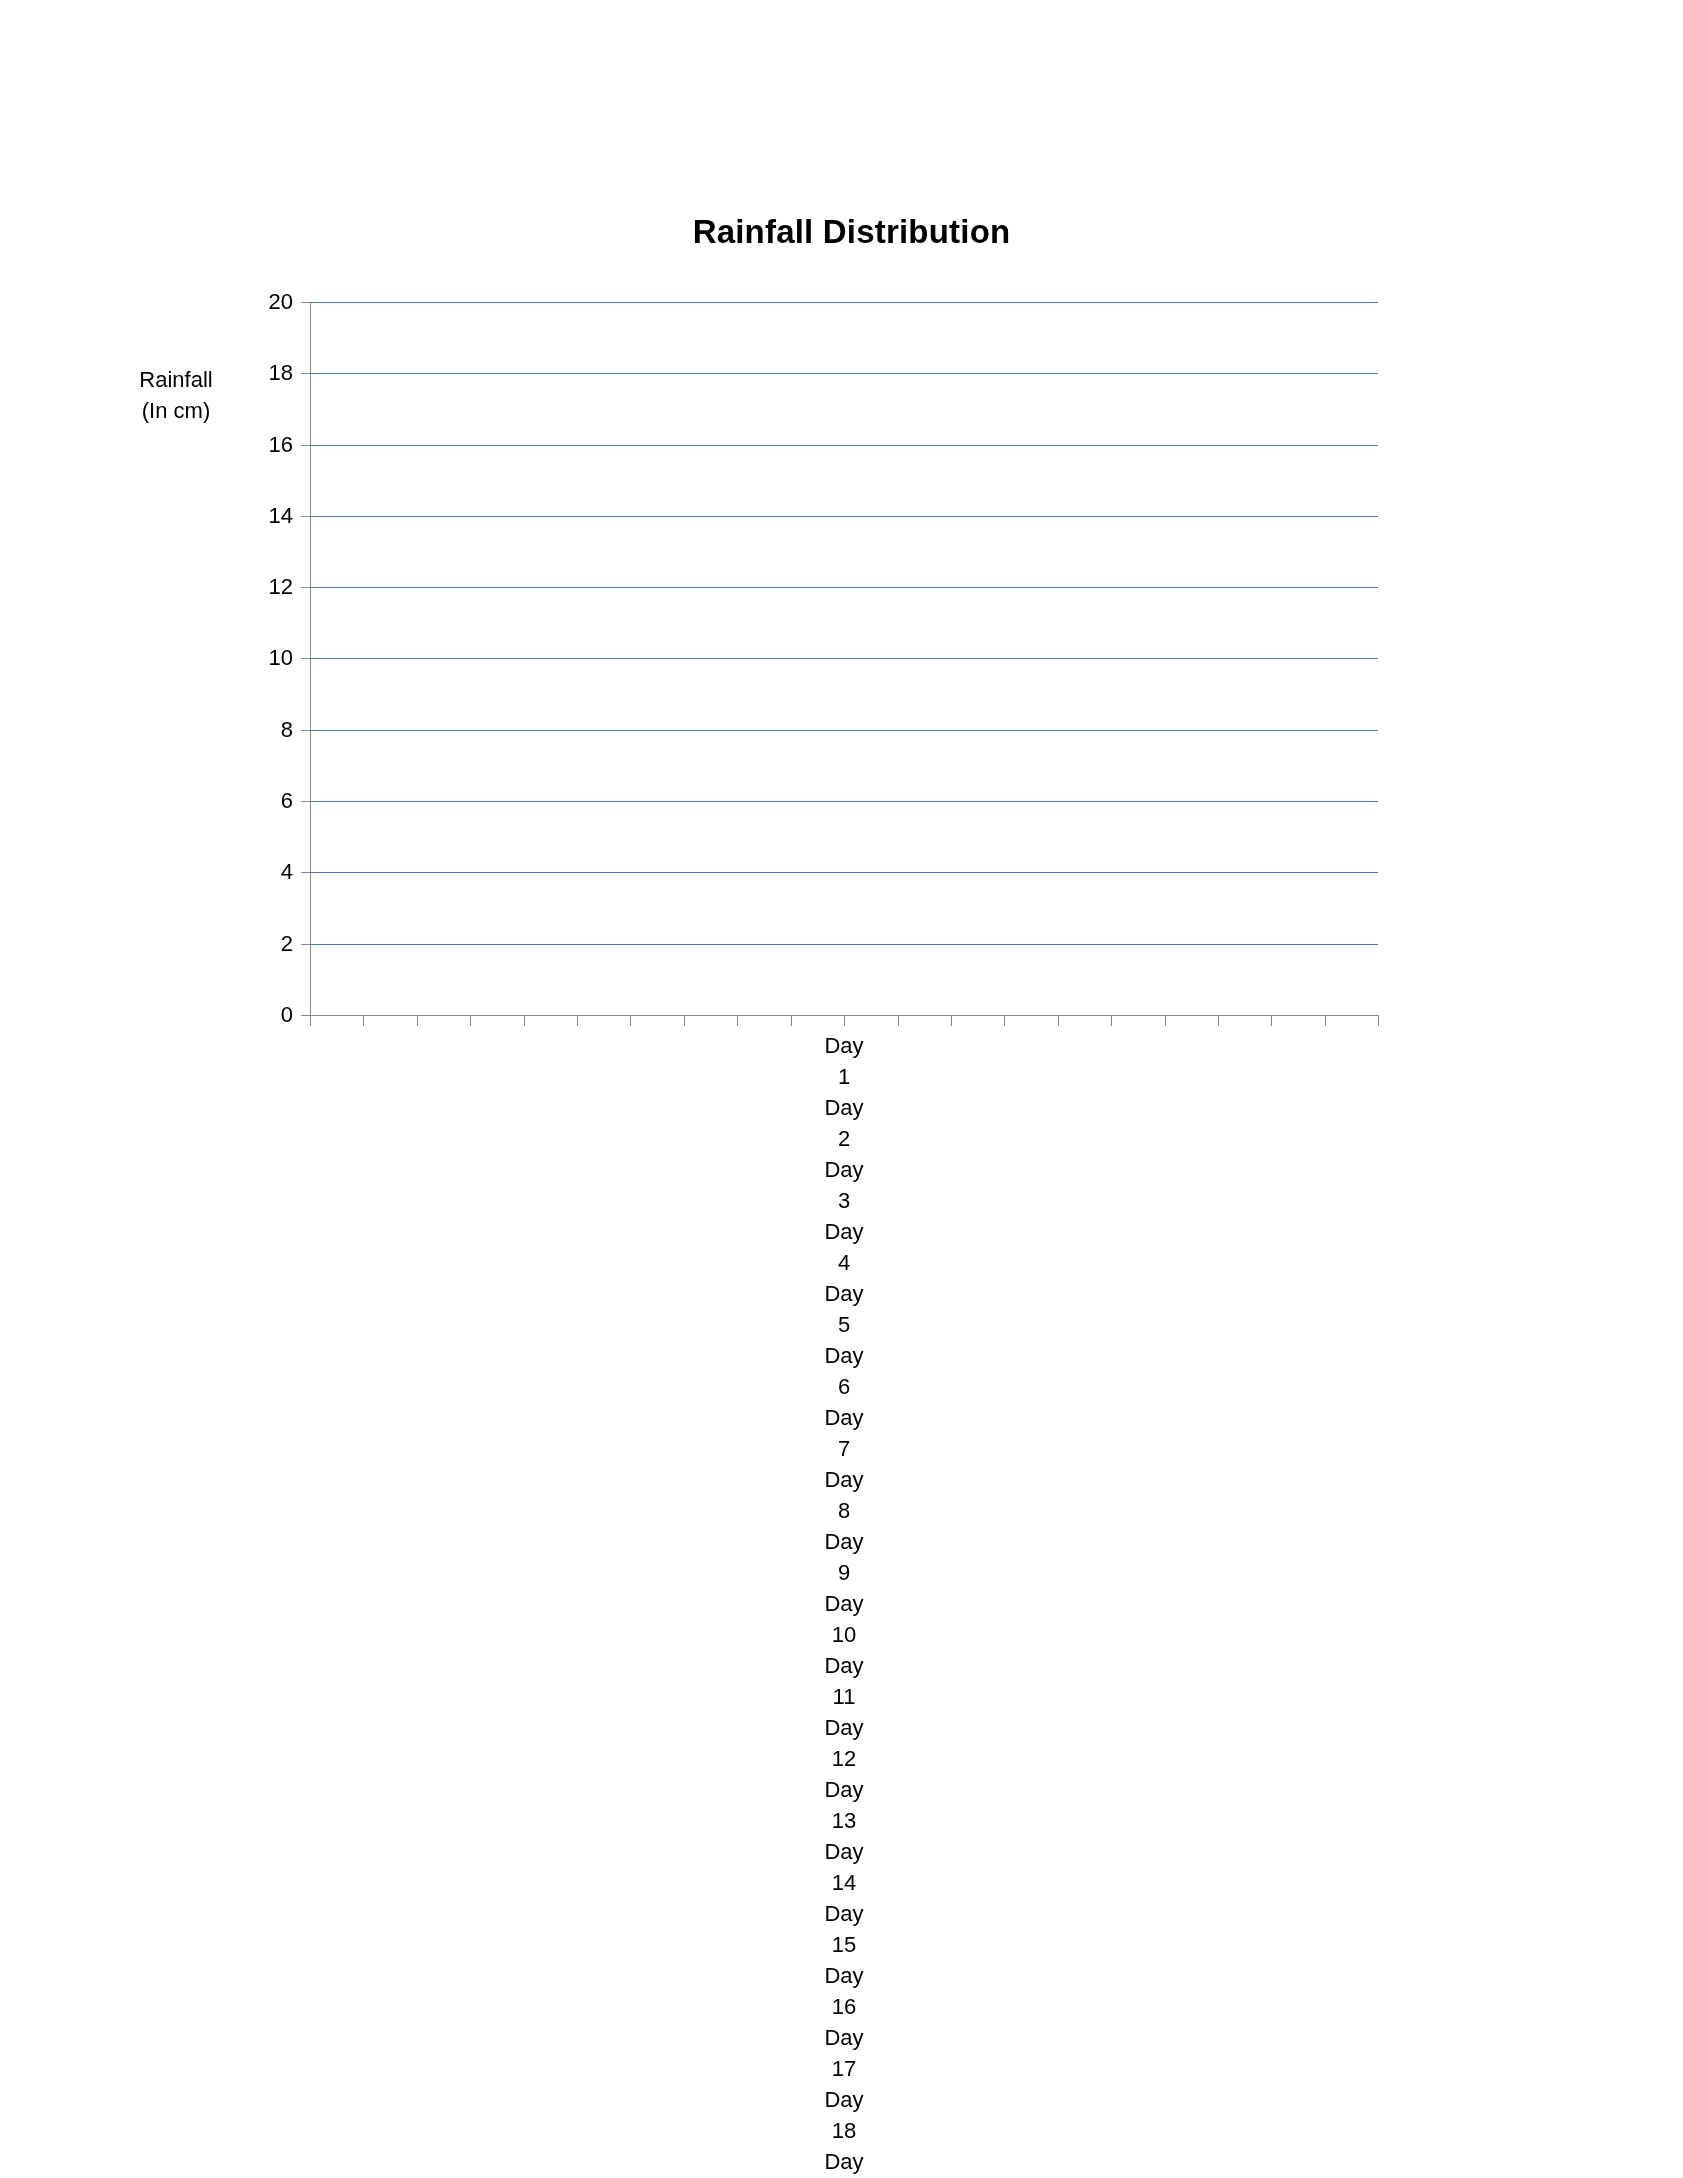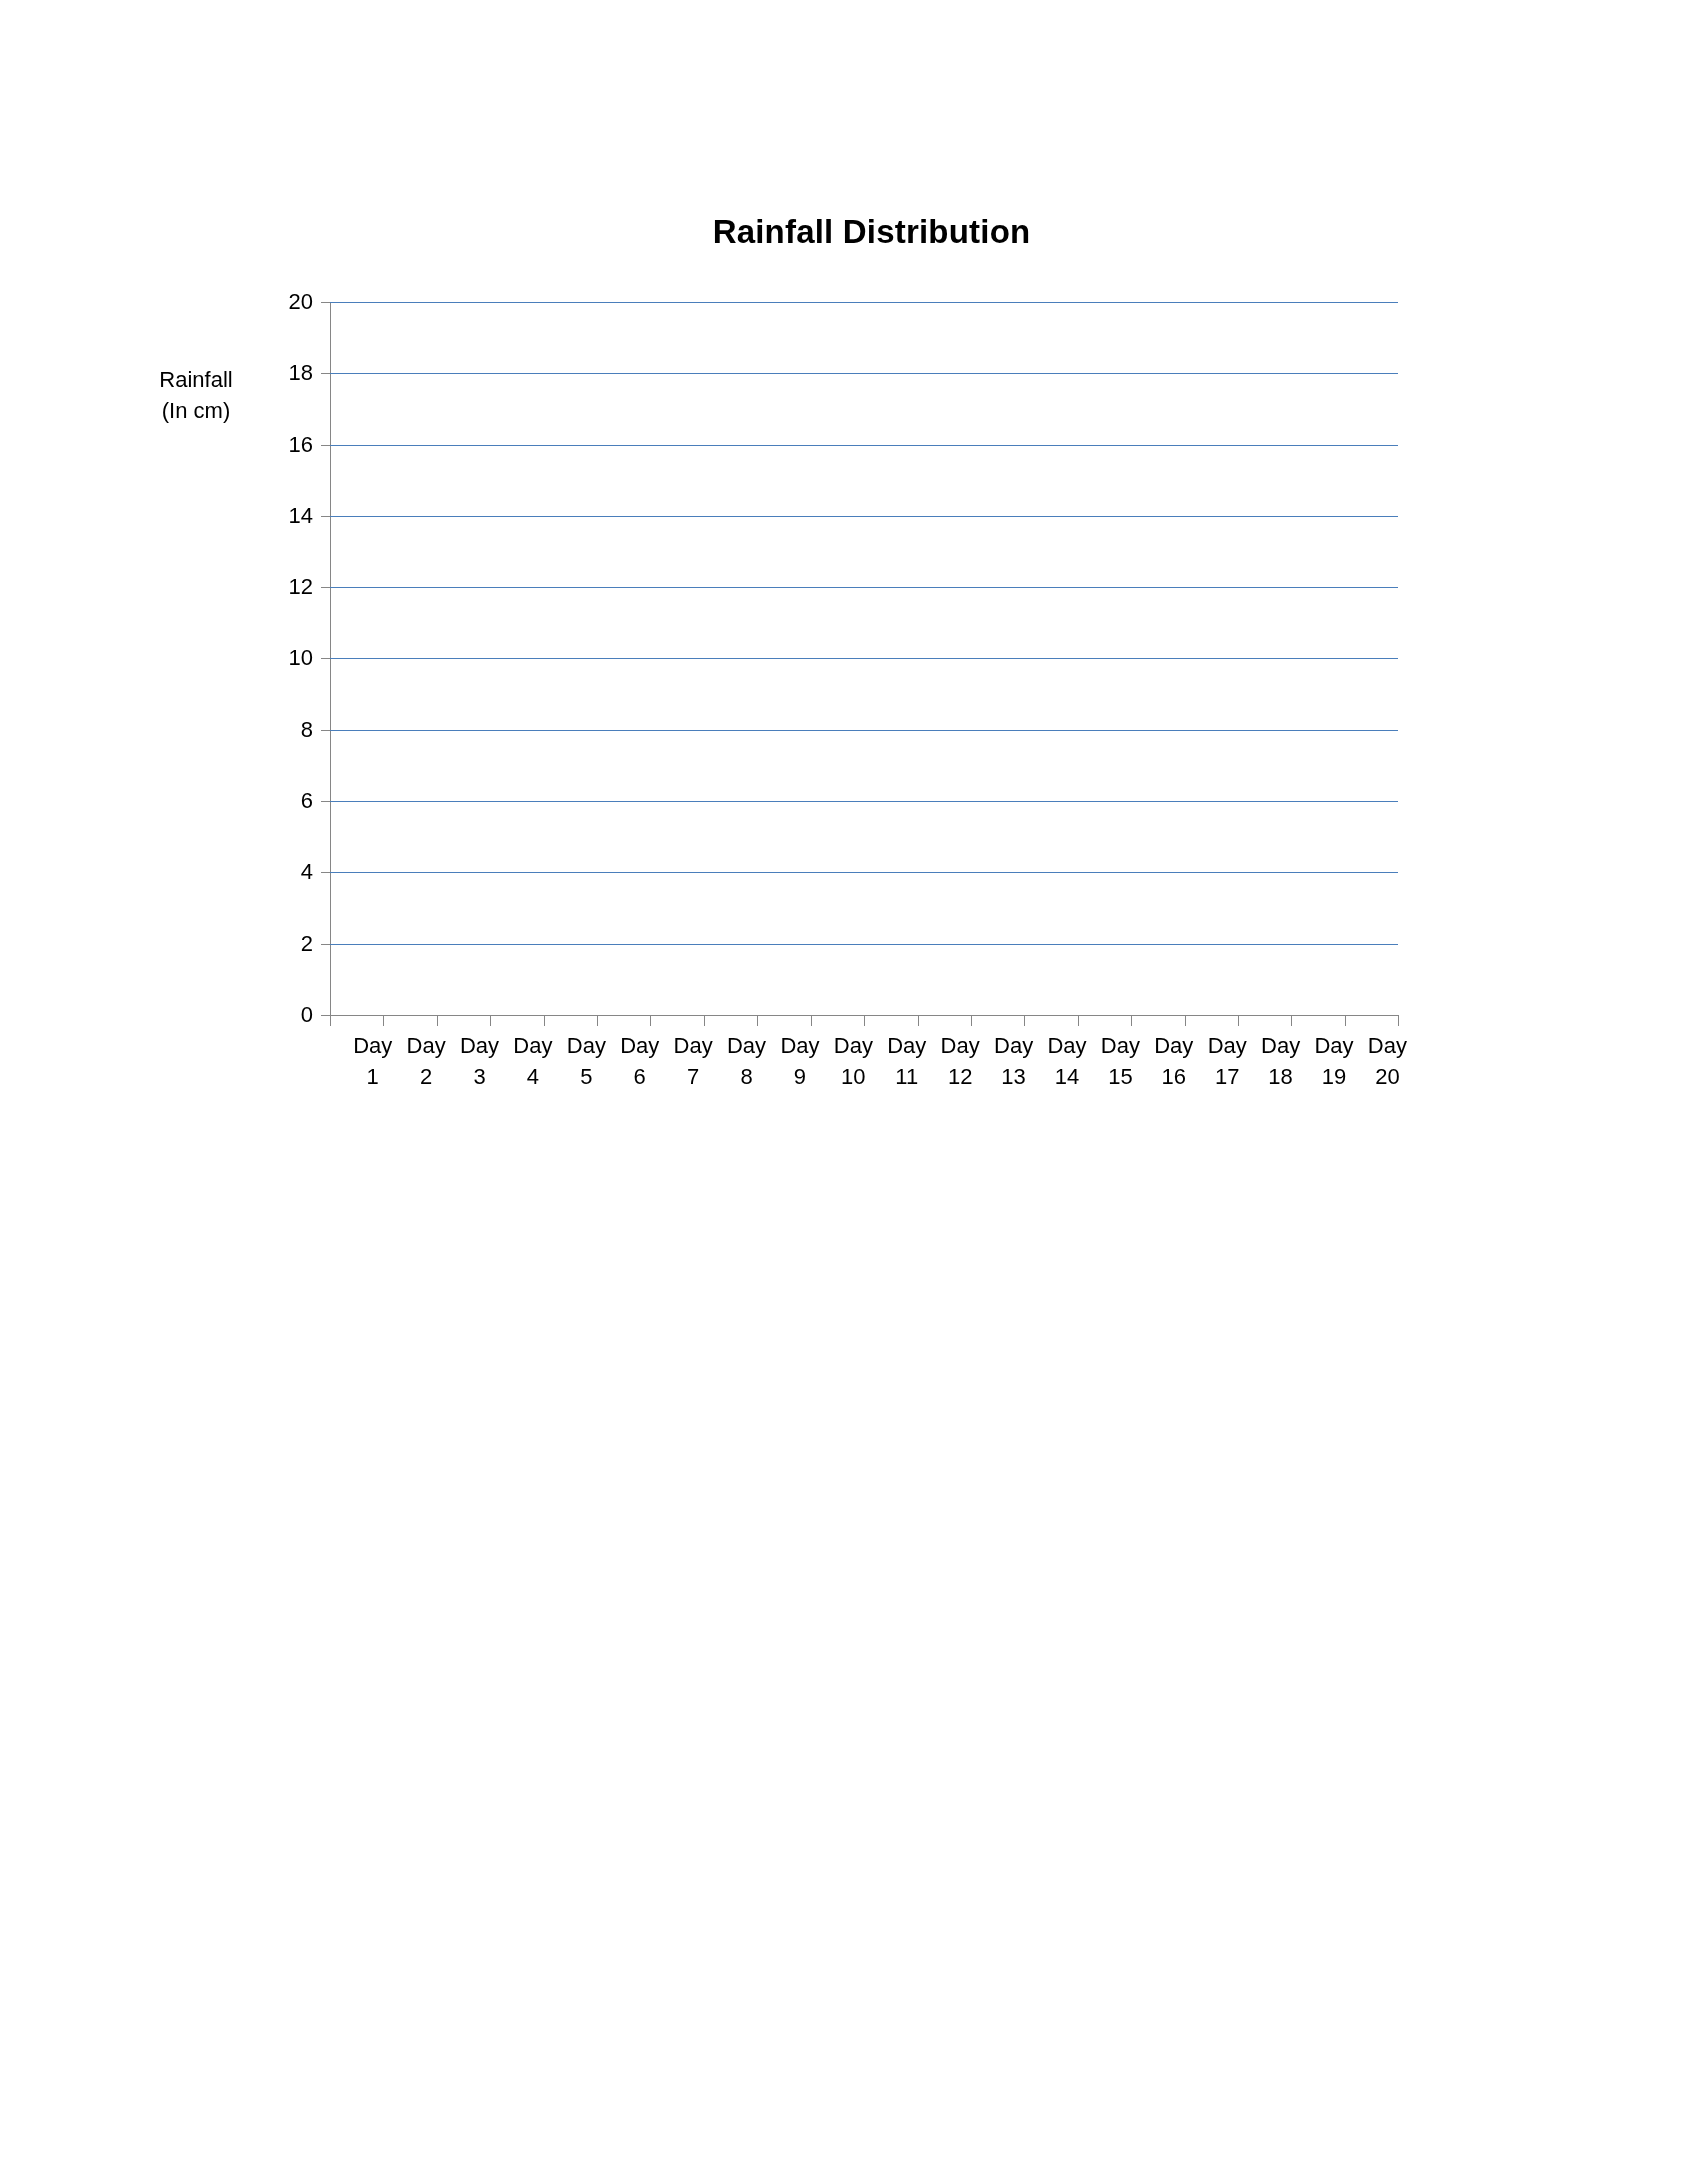--- a/index.html
+++ b/index.html
@@ -16,21 +16,20 @@
     overflow: hidden;
   }
 
   
   .chart-block {
     position: absolute;
     left: 0;
     top: 0;
     width: 1477px;
     height: 1148px;
-    margin-left: 20px;
   }
 
   .chart-title {
     position: absolute;
     left: 317px;
     top: 213px;
     width: 1069px;
     text-align: center;
     font-size: 33px;
     font-weight: bold;
@@ -116,25 +115,26 @@
   .cat-tick {
     position: absolute;
     top: 0;
     width: 0;
     height: 11px;
     border-left: 1.5px solid #868686;
   }
 
   .cat-labels {
     position: absolute;
-    left: 326px;
+    left: 310px;
     top: 1030px;
     width: 1068px;
     height: 79px;
     display: flex;
+    flex-direction: column;
   }
   .cat-label {
     flex: 1 1 0;
     text-align: center;
     font-size: 22px;
     line-height: 31px;
     color: #000000;
     white-space: pre-line;
   }
 </style>

